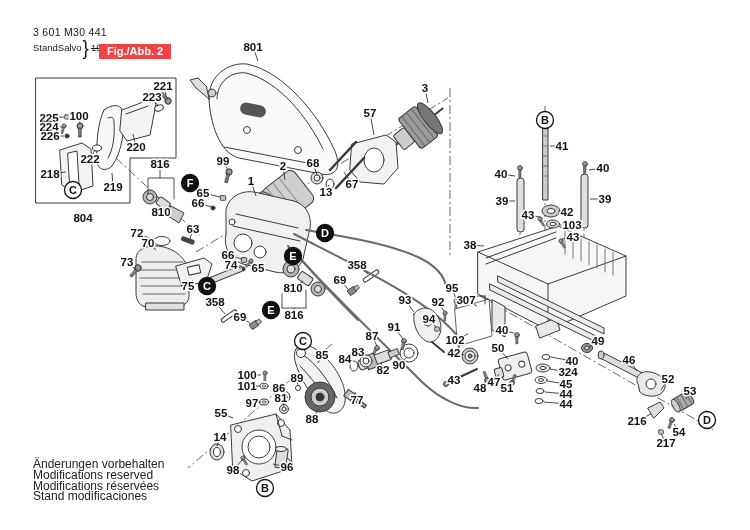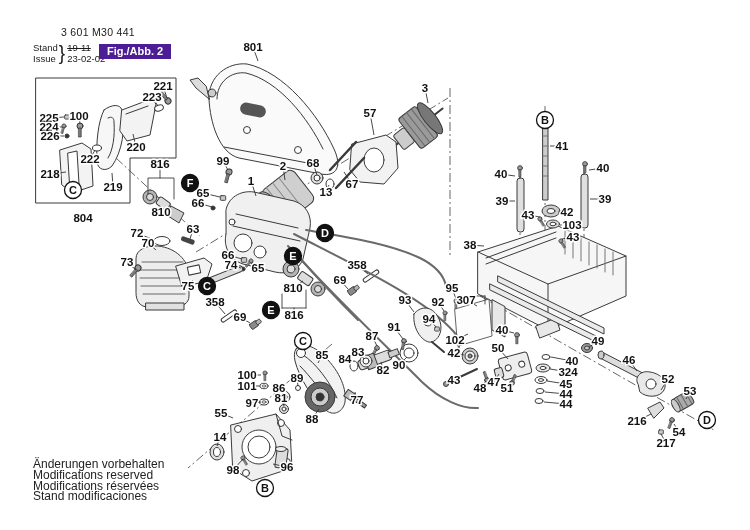--- a/index.html
+++ b/index.html
@@ -1,43 +1,43 @@
 <!DOCTYPE html>
 <html><head>
 <meta charset="utf-8">
 <style>
   html,body{margin:0;padding:0;}
   body{width:750px;height:530px;background:#fff;position:relative;overflow:hidden;
        font-family:"Liberation Sans",sans-serif;color:#1a1a1a;}
-  .part-number{position:absolute;left:33px;top:26px;font-size:10.5px;letter-spacing:.3px;margin-left:28px;}
+  .part-number{position:absolute;left:33px;top:26px;font-size:10.5px;letter-spacing:.3px;}
   .stand-block{position:absolute;left:33px;top:43px;display:flex;align-items:center;font-size:9.5px;line-height:10.5px;}
-  .stand-block .col{display:flex;flex-direction:column;}
+  .stand-block .col{display:flex;flex-direction:row;}
   .brace{font-size:19px;font-weight:400;margin:0 2px 0 1px;transform:scaleY(1.1);}
   .strike{text-decoration:line-through;}
-  .fig-box{position:absolute;left:99px;top:44px;background:#4c1d95;color:#fff;
+  .fig-box{position:absolute;left:99px;top:44px;background:#ef4444;color:#fff;
            font-size:11px;font-weight:bold;padding:1px 8px 2px 8px;}
   .footer-notes{position:absolute;left:33px;top:459px;font-size:12px;line-height:10.8px;color:#222;}
   .footer-notes div{white-space:nowrap;}
   svg#diagram-svg{position:absolute;left:0;top:0;}
   .plabel{font-family:"Liberation Sans",sans-serif;font-size:11.5px;font-weight:bold;
           text-anchor:middle;fill:#111;stroke:#fff;stroke-width:3px;paint-order:stroke;}
   .mlabel{font-family:"Liberation Sans",sans-serif;font-size:11px;font-weight:bold;
           text-anchor:middle;stroke:none;}
   .leader{stroke:#333;stroke-width:0.9;}
   .dashline{stroke:#555;stroke-width:0.9;stroke-dasharray:9 3 2 3;fill:none;}
 </style>
 </head>
 <body>
 
 <div class="part-number">3 601 M30 441</div>
 
 <div class="stand-block">
   <div class="col">
     <span>Stand</span>
-    <span>Issue</span>
+    <span>Salvo</span>
   </div>
   <div class="brace">}</div>
   <div class="col">
     <span class="strike">19-11</span>
     <span>23-02-02</span>
   </div>
 </div>
 
 <div class="fig-box">Fig./Abb. 2</div>
 

